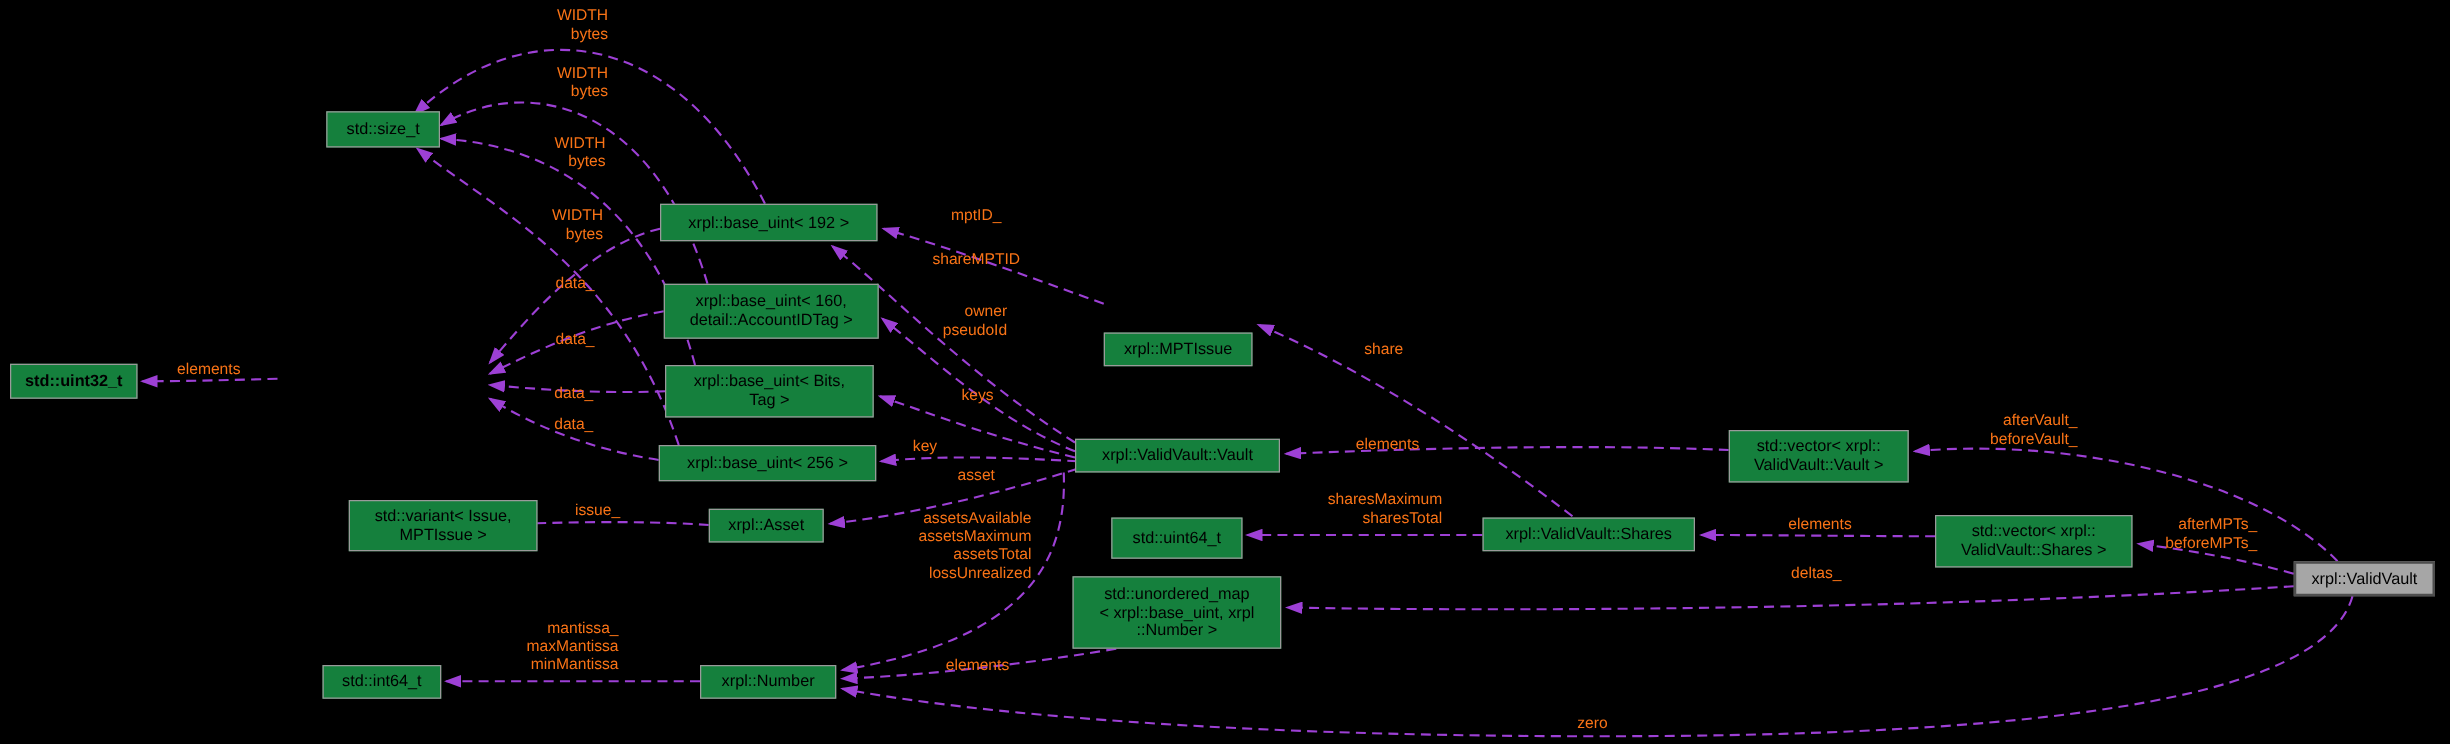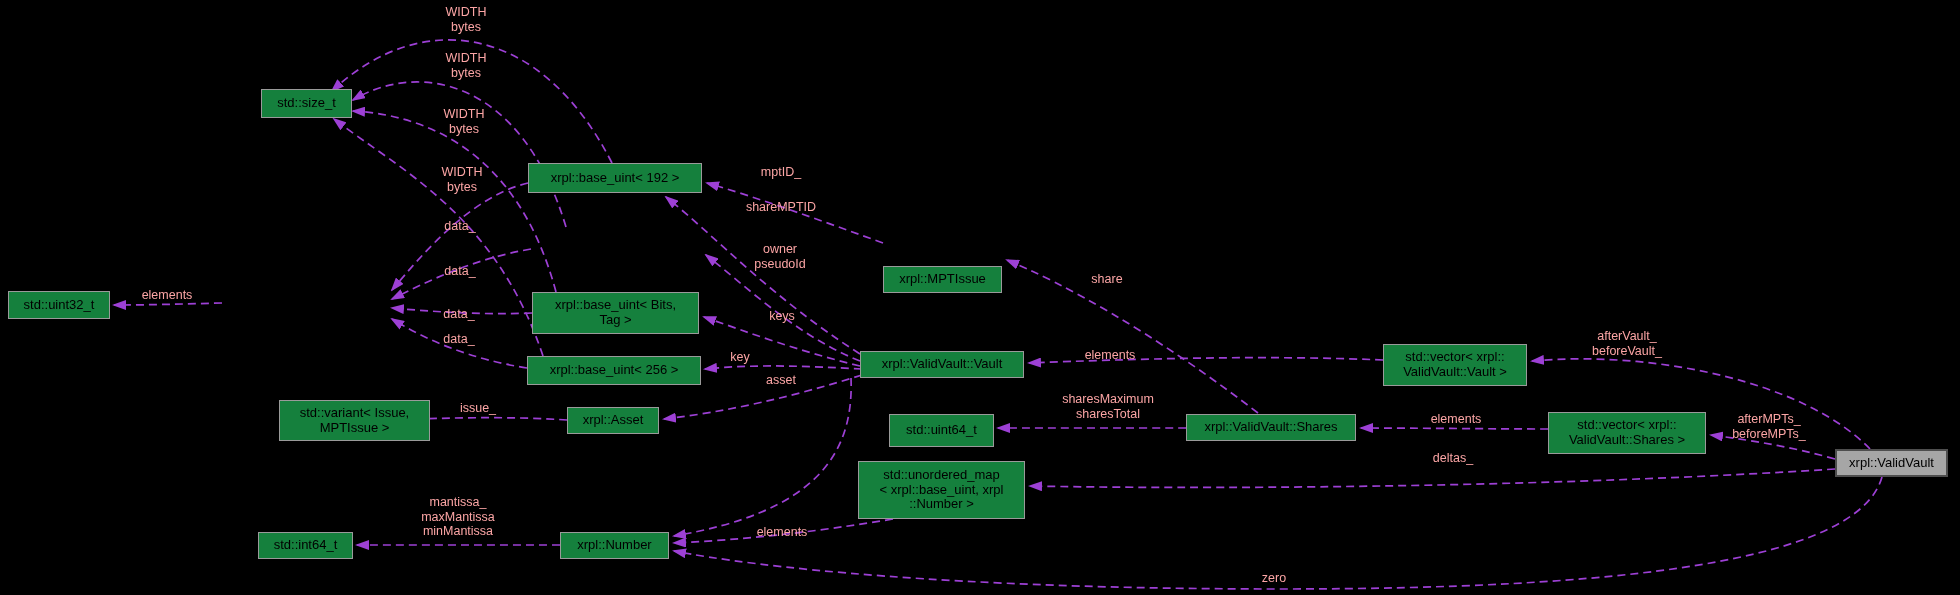--- a/index.html
+++ b/index.html
@@ -25,24 +25,24 @@
     padding:1px 4px;
     z-index:2;
   }
   .node.highlight{
     background:#a6a6a6;
     border:2px solid #4e4e4e;
   }
   .elabel{
     position:absolute;
     transform:translateX(-50%);
-    color:#fca5a5;
+    color:#f97316;
     font-size:12.5px;
     line-height:1.16;
-    text-align:center;
+    text-align:right;
     white-space:pre-line;
     z-index:3;
   }
 </style>
 </head>
 <body>
 
 <div id="canvas">
 
   <svg id="edges" width="1960" height="595" viewBox="0 0 1960 595">
@@ -77,24 +77,26 @@
       <path d="M1870,449 C 1805,382 1655,350 1532,361" marker-end="url(#arr)"></path>
       <path d="M1835,459 C 1792,447 1756,441 1711,435" marker-end="url(#arr)"></path>
       <path d="M1835,469 C 1520,489 1185,489 1030,486" marker-end="url(#arr)"></path>
       <path d="M893,519 C 815,532 742,540 674,543" marker-end="url(#arr)"></path>
       <path d="M1882,477 C 1858,562 1620,589 1280,589 C 950,589 756,567 674,551" marker-end="url(#arr)"></path>
     </g>
   </svg>
 
   <div class="node" style="left:261px;top:89px;width:91px;height:29px;">std::size_t</div>
   <div class="node" style="left:528px;top:163px;width:174px;height:30px;">xrpl::base_uint&lt; 192 &gt;</div>
+  <div class="node" style="left:531px;top:227px;width:172px;height:44px;">xrpl::base_uint&lt; 160,
+detail::AccountIDTag &gt;</div>
   <div class="node" style="left:532px;top:292px;width:167px;height:42px;">xrpl::base_uint&lt; Bits,
 Tag &gt;</div>
   <div class="node" style="left:527px;top:356px;width:174px;height:29px;">xrpl::base_uint&lt; 256 &gt;</div>
-  <div class="node" style="left:8px;top:291px;width:102px;height:28px;">std::uint32_t</div>
+  <div class="node" style="left:8px;top:291px;width:102px;height:28px;font-weight:bold;">std::uint32_t</div>
   <div class="node" style="left:231px;top:400px;width:151px;height:41px;margin-left:48px;">std::variant&lt; Issue,
 MPTIssue &gt;</div>
   <div class="node" style="left:567px;top:407px;width:92px;height:27px;">xrpl::Asset</div>
   <div class="node" style="left:258px;top:532px;width:95px;height:27px;">std::int64_t</div>
   <div class="node" style="left:560px;top:532px;width:109px;height:27px;">xrpl::Number</div>
   <div class="node" style="left:883px;top:230px;width:119px;height:27px;margin-top:36px;">xrpl::MPTIssue</div>
   <div class="node" style="left:860px;top:351px;width:164px;height:27px;">xrpl::ValidVault::Vault</div>
   <div class="node" style="left:889px;top:414px;width:105px;height:33px;">std::uint64_t</div>
   <div class="node" style="left:858px;top:461px;width:167px;height:58px;">std::unordered_map
 &lt; xrpl::base_uint, xrpl
@@ -123,20 +125,24 @@
   <div class="elabel" style="left:458px;top:495px;">mantissa_
 maxMantissa
 minMantissa</div>
   <div class="elabel" style="left:781px;top:165px;">mptID_</div>
   <div class="elabel" style="left:781px;top:200px;">shareMPTID</div>
   <div class="elabel" style="left:780px;top:242px;">owner
 pseudoId</div>
   <div class="elabel" style="left:782px;top:309px;">keys</div>
   <div class="elabel" style="left:740px;top:350px;">key</div>
   <div class="elabel" style="left:781px;top:373px;">asset</div>
+  <div class="elabel" style="left:780px;top:407px;">assetsAvailable
+assetsMaximum
+assetsTotal
+lossUnrealized</div>
   <div class="elabel" style="left:1107px;top:272px;">share</div>
   <div class="elabel" style="left:1110px;top:348px;">elements</div>
   <div class="elabel" style="left:1108px;top:392px;">sharesMaximum
 sharesTotal</div>
   <div class="elabel" style="left:1456px;top:412px;">elements</div>
   <div class="elabel" style="left:1627px;top:329px;">afterVault_
 beforeVault_</div>
   <div class="elabel" style="left:1769px;top:412px;">afterMPTs_
 beforeMPTs_</div>
   <div class="elabel" style="left:1453px;top:451px;">deltas_</div>

